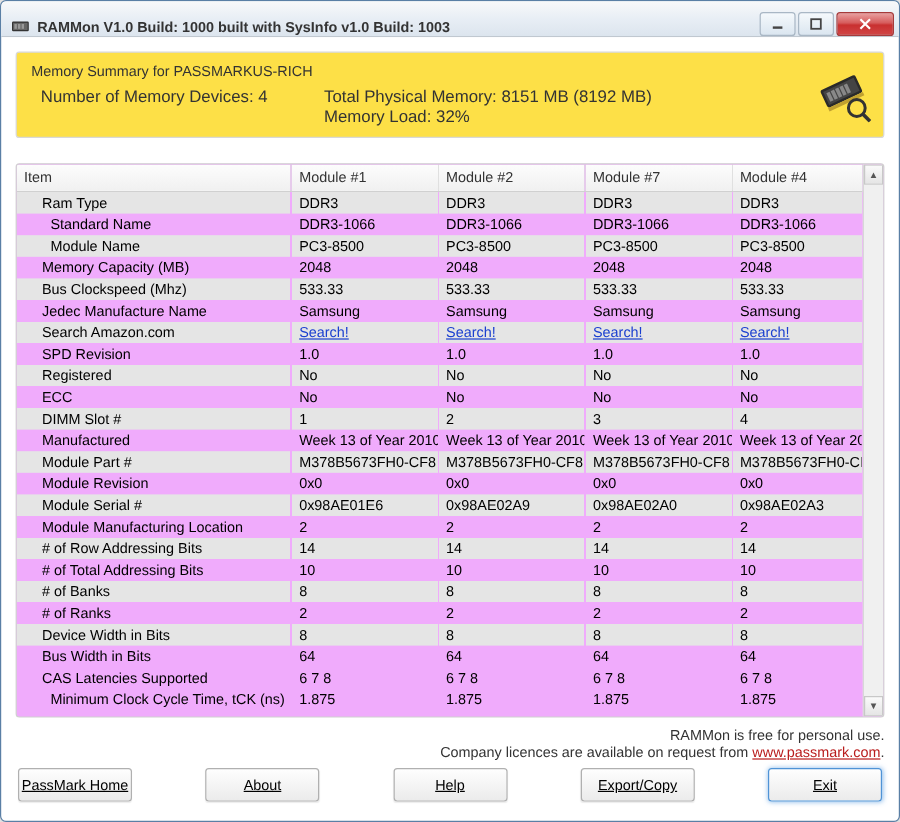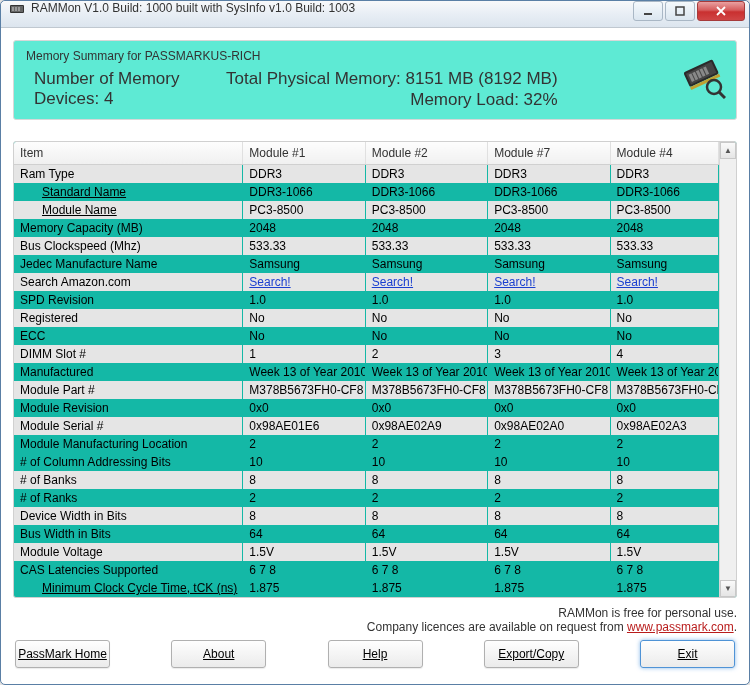--- a/index.html
+++ b/index.html
@@ -1,38 +1,38 @@
 <!DOCTYPE html>
 <html><head>
 <meta charset="utf-8">
 <style>
 * { box-sizing: border-box; margin: 0; padding: 0; }
 body { font-family: 'Segoe UI', Tahoma, sans-serif; font-size: 11px; background: #f0f0f0; width: 750px; height: 685px; overflow: hidden; }
 .window { width: 750px; height: 685px; background: #fff; border: 1px solid #5a7fa5; border-radius: 5px; box-shadow: 0 0 8px rgba(0,0,0,0.2); display: flex; flex-direction: column; }
-.titlebar { height: 30px; background: linear-gradient(to bottom, #f8f9fa 0%, #e8eef5 50%, #dce5ee 100%); border-bottom: 1px solid #c0c8d0; display: flex; align-items: flex-start; padding: 0 4px 0 8px; border-radius: 5px 5px 0 0; }
+.titlebar { height: 30px; background: linear-gradient(to bottom, #f8f9fa 0%, #e8eef5 50%, #dce5ee 100%); border-bottom: 1px solid #c0c8d0; display: flex; align-items: flex-end; padding: 0 4px 0 8px; border-radius: 5px 5px 0 0; font-weight: bold; }
 .titlebar-icon { width: 16px; height: 16px; margin-right: 6px; }
 .titlebar-text { flex: 1; font-size: 12px; color: #333; }
 .window-controls { display: flex; gap: 2px; }
 .win-btn { width: 30px; height: 20px; border: 1px solid #a9b7c5; background: linear-gradient(to bottom,#f5f9fc,#dbe6f0); border-radius: 3px; display: flex; align-items: center; justify-content: center; font-size: 10px; cursor: pointer; }
 .win-btn.close { background: linear-gradient(to bottom,#e9a1a1,#d65c5c 45%,#c93030 55%,#d04545); border-color: #a63a3a; color: #fff; width: 48px; }
 .content { flex: 1; padding: 12px; display: flex; flex-direction: column; }
-.summary-box { border: 1px solid #d8d8d8; border-radius: 3px; padding: 8px 12px; margin-bottom: 21px; position: relative; background: #5eead4; }
+.summary-box { border: 1px solid #d8d8d8; border-radius: 3px; padding: 8px 12px; margin-bottom: 21px; position: relative; background: #fde047; }
 .summary-title { font-size: 12px; margin-bottom: 6px; color: #333; }
-.summary-row { display: flex; font-size: 17px; color: #333; }
+.summary-row { display: flex; font-size: 14px; color: #333; gap: 44px; }
 .summary-left { width: 200px; padding-left: 8px; }
-.summary-right div { margin-bottom: 1px; text-align: right; }
+.summary-right div { margin-bottom: 1px; }
 .summary-icon { position: absolute; right: 10px; top: 10px; width: 48px; height: 48px; }
-.table-container { flex: 1; border: 1px solid #d0d0d0; border-radius: 3px; overflow: hidden; position: relative; background: #14b8a6; display: flex; }
+.table-container { flex: 1; border: 1px solid #d0d0d0; border-radius: 3px; overflow: hidden; position: relative; background: #f0abfc; display: flex; }
 .table-scroll { flex: 1; overflow-y: auto; overflow-x: hidden; }
 table { width: 100%; border-collapse: collapse; font-size: 12px; table-layout: fixed; }
 thead th { background: linear-gradient(to bottom,#fdfdfd,#f0f0f0); border-bottom: 1px solid #d0d0d0; border-right: 1px solid #e0e0e0; padding: 4px 6px; text-align: left; font-weight: normal; color: #333; position: sticky; top: 0; }
 tbody td { padding: 2px 6px; height: 17px; border-right: 1px solid transparent; white-space: nowrap; overflow: hidden; text-overflow: clip; }
 tbody tr.shaded td { background: #e5e5e5; }
-tbody tr td:first-child { padding-left: 6px; }
-tbody tr.indent td:first-child { padding-left: 28px; text-decoration: underline; }
+tbody tr td:first-child { padding-left: 21px; }
+tbody tr.indent td:first-child { padding-left: 28px; }
 .link-cell { color: #1a3fd0; text-decoration: underline; cursor: pointer; }
 .scrollbar-stub { width: 17px; background: #f0f0f0; border-left: 1px solid #d8d8d8; display: flex; flex-direction: column; }
 .sb-btn { height: 17px; background: linear-gradient(to bottom,#fafafa,#e5e5e5); border: 1px solid #c8c8c8; margin: 0; display: flex; align-items: center; justify-content: center; font-size: 8px; color: #555; cursor: pointer; }
 .sb-track { flex: 1; background: #f0f0f0; }
 .footer-text { text-align: right; font-size: 12px; color: #333; margin: 8px 0 2px; }
 .footer-text .lnk { text-decoration: underline; color: #b91c1c; cursor: pointer; }
 .button-row { display: flex; justify-content: space-between; padding: 4px 2px 4px; gap: 8px; }
 .btn { width: 95px; height: 28px; background: linear-gradient(to bottom,#fefefe,#ebebeb); border: 1px solid #b0b0b0; border-radius: 3px; font-size: 12px; cursor: pointer; display: flex; align-items: center; justify-content: center; box-shadow: 0 1px 1px rgba(0,0,0,0.08); }
 .btn .ul { text-decoration: underline; }
 .btn.primary { border-color: #4f93d6; box-shadow: 0 0 4px rgba(60,140,220,0.6); }
@@ -218,22 +218,29 @@
                 <td>0x98AE02A0</td>
                 <td>0x98AE02A3</td>
               </tr>
               <tr>
                 <td>Module Manufacturing Location</td>
                 <td>2</td>
                 <td>2</td>
                 <td>2</td>
                 <td>2</td>
               </tr>
-              <tr>
-                <td># of Column Addressing Bits</td>
+              <tr class="shaded">
+                <td># of Row Addressing Bits</td>
+                <td>14</td>
+                <td>14</td>
+                <td>14</td>
+                <td>14</td>
+              </tr>
+              <tr>
+                <td># of Total Addressing Bits</td>
                 <td>10</td>
                 <td>10</td>
                 <td>10</td>
                 <td>10</td>
               </tr>
               <tr class="shaded">
                 <td># of Banks</td>
                 <td>8</td>
                 <td>8</td>
                 <td>8</td>
@@ -252,27 +259,20 @@
                 <td>8</td>
                 <td>8</td>
                 <td>8</td>
               </tr>
               <tr>
                 <td>Bus Width in Bits</td>
                 <td>64</td>
                 <td>64</td>
                 <td>64</td>
                 <td>64</td>
-              </tr>
-              <tr class="shaded">
-                <td>Module Voltage</td>
-                <td>1.5V</td>
-                <td>1.5V</td>
-                <td>1.5V</td>
-                <td>1.5V</td>
               </tr>
               <tr>
                 <td>CAS Latencies Supported</td>
                 <td>6 7 8</td>
                 <td>6 7 8</td>
                 <td>6 7 8</td>
                 <td>6 7 8</td>
               </tr>
               <tr class="indent">
                 <td>Minimum Clock Cycle Time, tCK (ns)</td>

